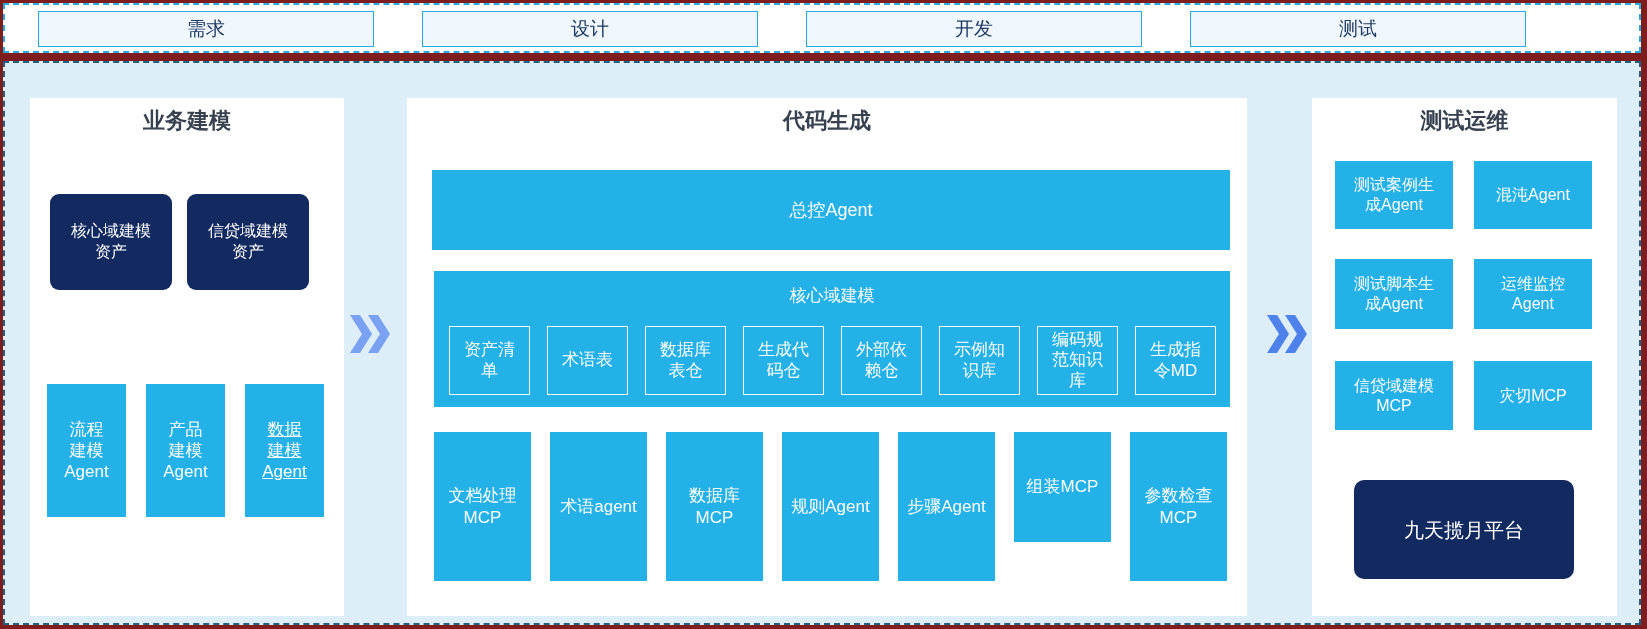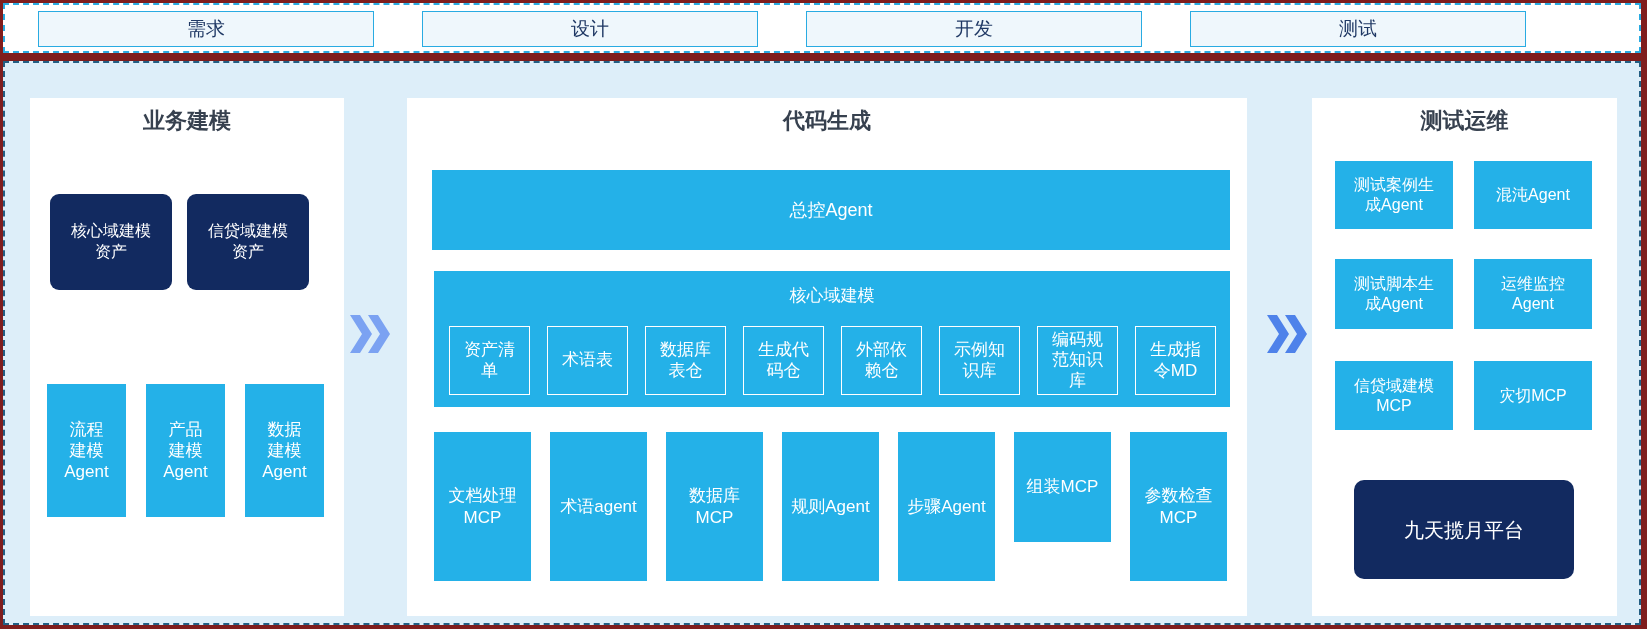--- a/index.html
+++ b/index.html
@@ -78,21 +78,21 @@
 资产</div>
       <div class="navy abs" style="left:157px;top:96px;width:122px;height:96px;font-size:16px;">信贷域建模
 资产</div>
 
       <div class="cyan abs" style="left:17px;top:286px;width:79px;height:133px;font-size:17px;">流程
 建模
 Agent</div>
       <div class="cyan abs" style="left:116px;top:286px;width:79px;height:133px;font-size:17px;">产品
 建模
 Agent</div>
-      <div class="cyan abs" style="left:215px;top:286px;width:79px;height:133px;font-size:17px;">数据
+      <div class="cyan abs" style="left:215px;top:286px;width:79px;height:133px;font-size:17px;text-decoration:underline;">数据
 建模
 Agent</div>
     </section>
 
     <div class="chevron" style="left:341px;top:248px;">
       <svg width="46" height="46" viewBox="0 0 46 46">
         <path d="M4 4 L14 4 L26 23 L14 42 L4 42 L16 23 Z" fill="#7ba2f2"></path>
         <path d="M22 4 L32 4 L44 23 L32 42 L22 42 L34 23 Z" fill="#7ba2f2"></path>
       </svg>
     </div>

